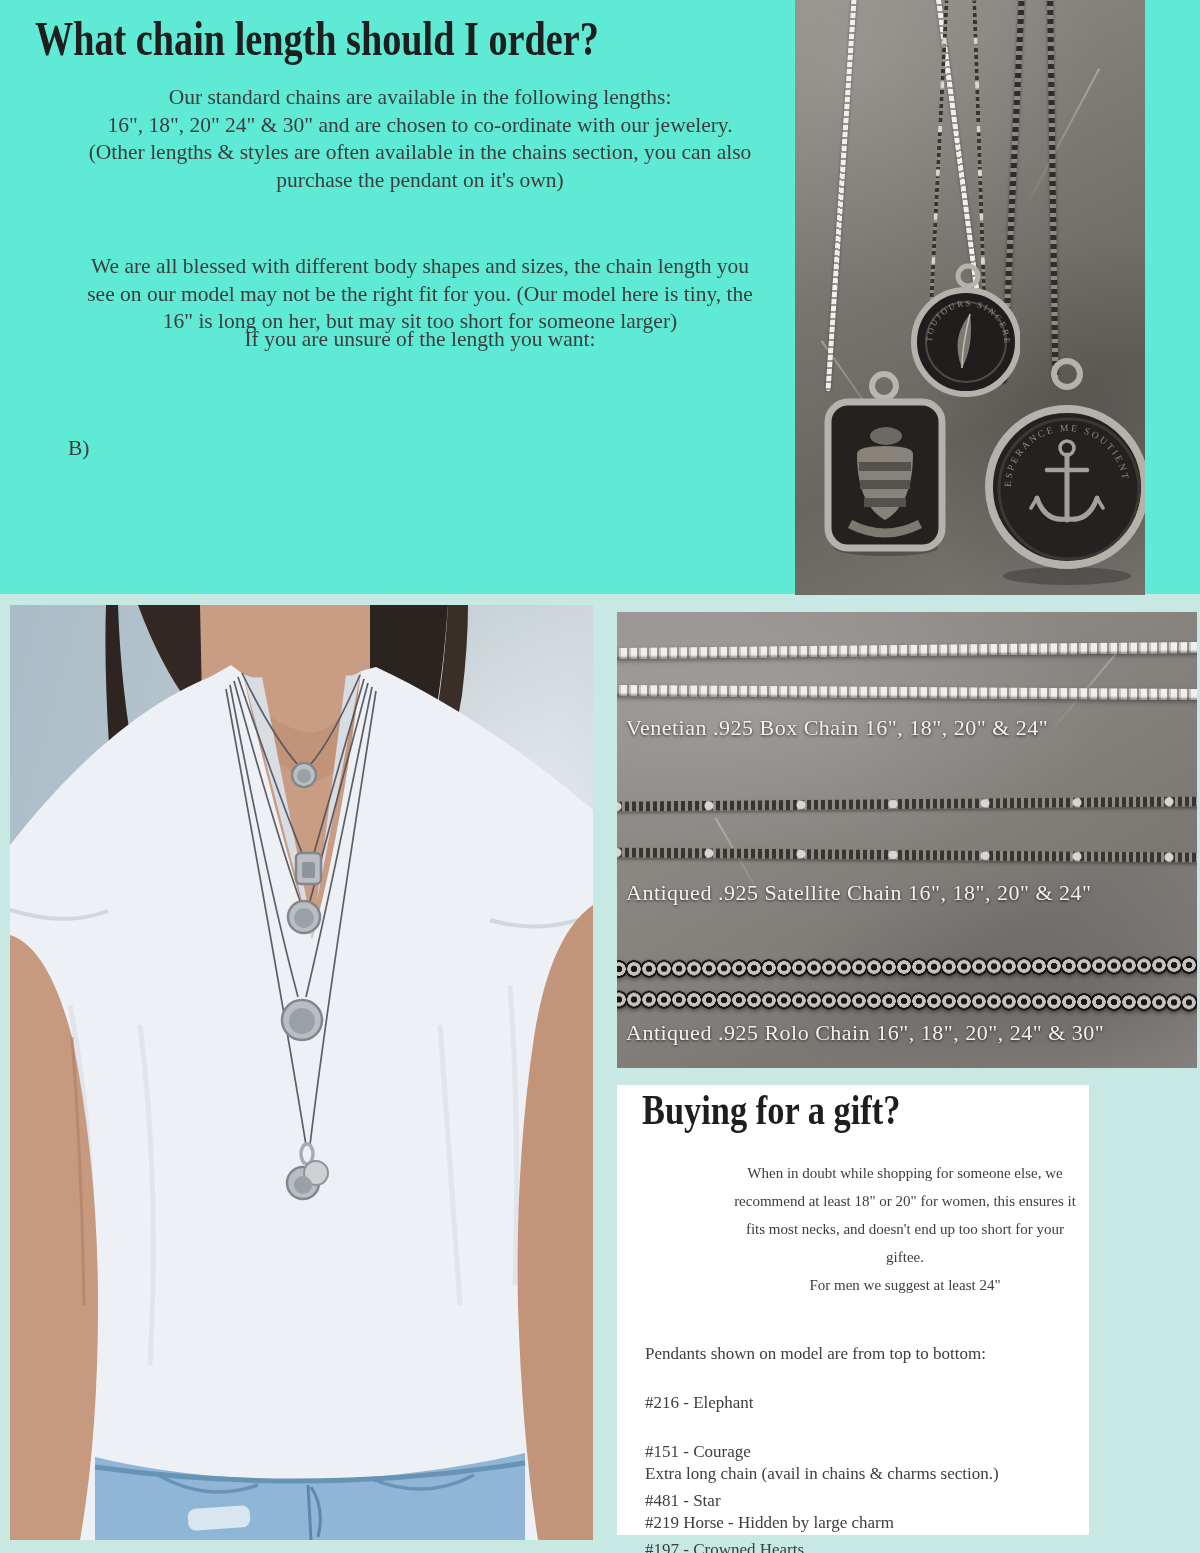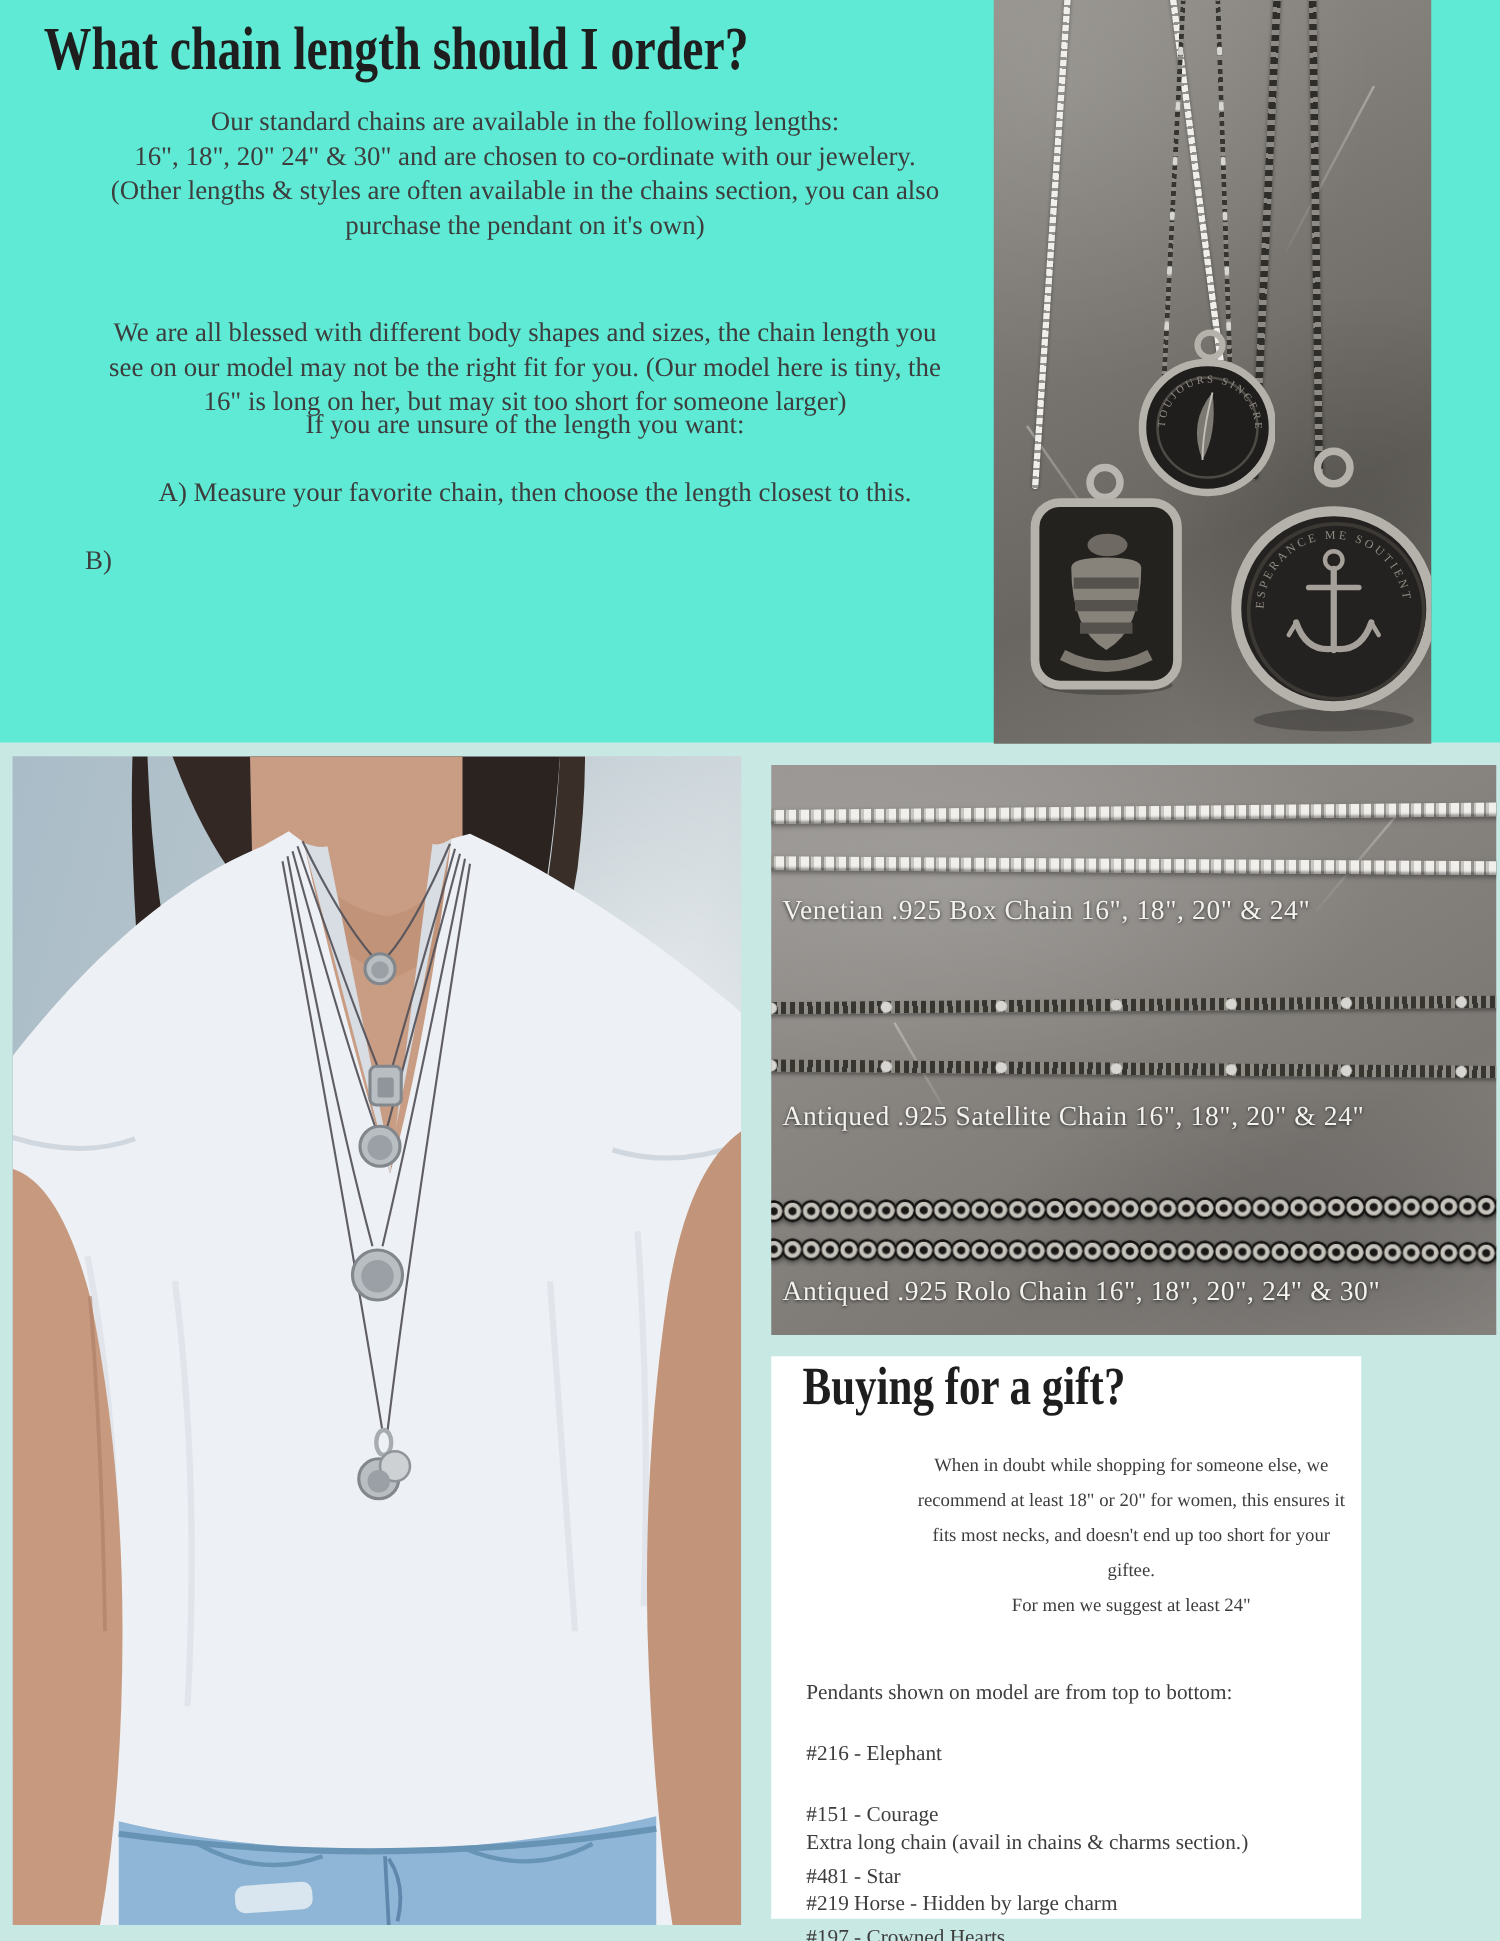--- a/index.html
+++ b/index.html
@@ -75,21 +75,20 @@
 
   <h1 id="intro-title" class="display-heading">What chain length should I order?</h1>
   <div id="intro-p1" class="body-text">Our standard chains are available in the following lengths:
 16", 18", 20" 24" &amp; 30"  and are chosen to co-ordinate with our jewelery.
 (Other lengths &amp; styles are often available in the chains section, you can also
 purchase the pendant on it's own)</div>
   <div id="intro-p2" class="body-text">We are all blessed with different body shapes and sizes, the chain length you
 see on our model may not be the right fit for you. (Our model here is tiny, the
 16" is long on her, but may sit too short for someone larger)</div>
   <div id="intro-p3" class="body-text">If you are unsure of the length you want:</div>
-  <div id="intro-a" class="body-text">A) Measure your favorite chain, then choose the length closest to this.</div>
   <div id="intro-b" class="body-text">
     <span class="marker">B)</span>
   </div>
 
   <div id="pendant-photo">
     <div class="crack" style="left:268px;top:60px;height:150px;transform:rotate(28deg);"></div>
     <div class="crack" style="left:60px;top:330px;height:120px;transform:rotate(-35deg);"></div>
     <div class="crack" style="left:300px;top:430px;height:90px;transform:rotate(15deg);"></div>
 
     <div class="vchain vbox" style="left:57px;height:400px;transform:rotate(3.8deg);"></div>

